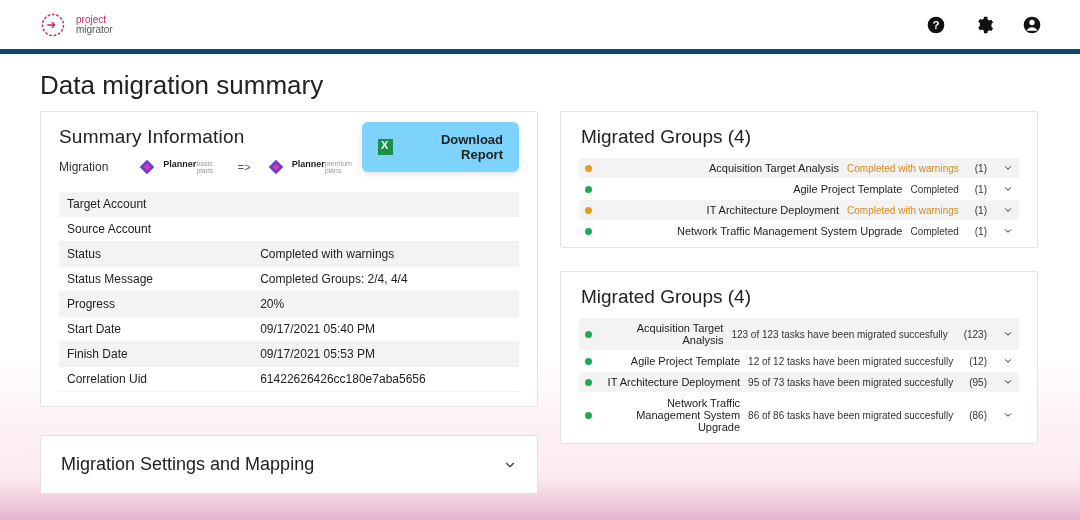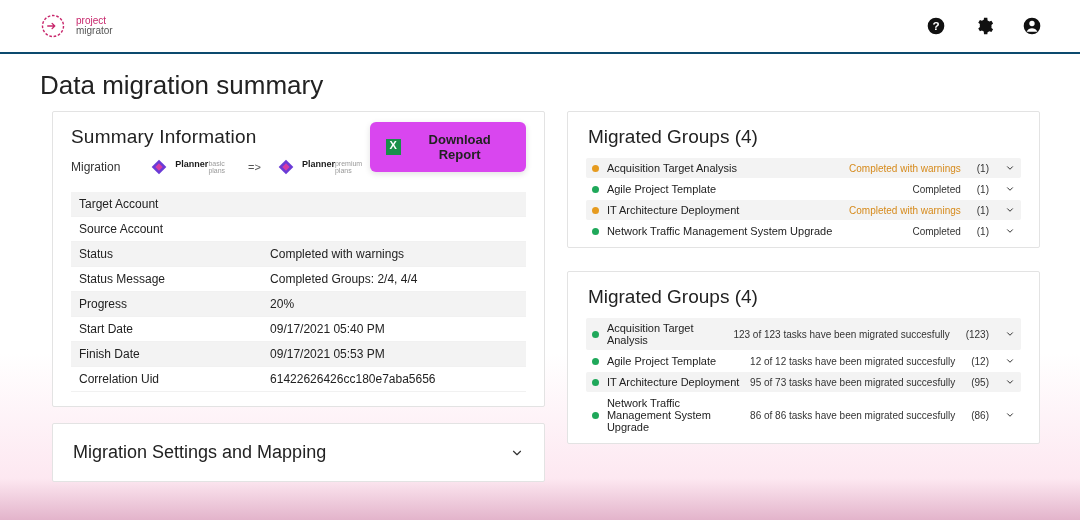--- a/index.html
+++ b/index.html
@@ -2,42 +2,42 @@
 <html><head>
 <meta charset="utf-8">
 <style>
   * { box-sizing: border-box; margin: 0; padding: 0; }
   html, body { width: 1080px; height: 520px; font-family: "Segoe UI", Arial, sans-serif; color: #222; overflow: hidden; }
   body {
     background: linear-gradient(to bottom, #ffffff 0%, #ffffff 68%, #fde8f1 92%, #e3b4cb 100%);
   }
 
   
-  .topbar { height: 54px; display: flex; align-items: center; justify-content: space-between; padding: 0 38px 0 38px; border-bottom: 2px solid #0c4a6e; }
+  .topbar { height: 54px; display: flex; align-items: center; justify-content: space-between; padding: 0 38px 0 38px; border-bottom: 5px solid #0c4a6e; }
   .logo-wrap { display: flex; align-items: center; gap: 8px; }
   .logo-mark { width: 30px; height: 30px; display:flex; align-items:center; justify-content:center; }
   .logo-text { display:flex; flex-direction:column; line-height:1; font-size:10px; color:#555; }
   .logo-text .l1 { color:#c8276c; font-weight:500; }
   .topbar-icons { display:flex; gap:28px; align-items:center; }
   .topbar-icons .ticon { width:20px; height:20px; display:flex; align-items:center; justify-content:center; cursor:pointer; }
   .topbar-icons svg { fill:#111; }
 
   .page-title { font-size: 26px; font-weight: 400; padding: 16px 0 10px 40px; color:#222; }
 
   .columns { display:flex; gap:22px; padding: 0 40px; }
-  .col-left { width: 498px; display:flex; flex-direction:column; gap:16px;margin-left:12px; }
+  .col-left { width: 498px; display:flex; flex-direction:column; gap:28px; }
   .col-right { width: 478px; display:flex; flex-direction:column; gap:23px; }
 
   .panel { border:1px solid #e3e3e3; background:#fff; border-radius:2px; padding: 14px 18px; }
   .panel-tight { padding: 12px 18px 6px 18px; }
   .panel-collapse { padding: 18px 20px; }
 
   .summary-head { display:flex; justify-content:space-between; align-items:flex-start; }
   .summary-title { font-size:19px; font-weight:500; letter-spacing:0.2px; }
-  .download-btn { display:flex; align-items:center; gap:8px; background:#d946ef; border:none; border-radius:6px; padding:10px 16px; box-shadow:0 2px 6px rgba(0,0,0,0.12); font-size:13px; font-weight:700; color:#222; cursor:pointer; margin-top:-4px; }
+  .download-btn { display:flex; align-items:center; gap:8px; background:#7dd3fc; border:none; border-radius:6px; padding:10px 16px; box-shadow:0 2px 6px rgba(0,0,0,0.12); font-size:13px; font-weight:700; color:#222; cursor:pointer; margin-top:-4px;text-align:right; }
   .excel-icon { width:16px; height:16px; background:#1a8f4a; display:inline-block; position:relative; }
   .excel-icon::after { content:"X"; position:absolute; left:3px; top:0px; color:#fff; font-size:11px; font-weight:700; }
 
   .mig-line { display:flex; align-items:center; gap:10px; padding: 8px 0 10px 0; font-size:12px; }
   .mig-label { font-weight:400; font-size:12px; color:#333; padding-right:18px; }
   .plan-badge { display:flex; align-items:center; gap:5px; }
   .plan-icon { width:22px; height:22px; }
   .plan-text { display:flex; flex-direction:row; line-height:1; }
   .plan-text .p1 { font-size:9px; font-weight:700; color:#1a1a1a; }
   .plan-text .p2 { font-size:7px; color:#999; }
@@ -54,21 +54,21 @@
   .collapse-head { display:flex; justify-content:space-between; align-items:center; cursor:pointer; }
   .collapse-title { font-size:18px; font-weight:400; }
   .chev { width:14px; height:14px; display:flex; align-items:center; justify-content:center; }
 
   .groups-title { font-size:19px; font-weight:500; padding: 2px 0 10px 2px; }
   .group-row { display:flex; align-items:center; font-size:11px; padding:4px 6px; gap:8px; border-radius:2px; }
   .group-row.stripe { background:#f3f3f3; }
   .dot { width:7px; height:7px; border-radius:50%; flex:0 0 7px; }
   .dot-green { background:#1fa85a; }
   .dot-orange { background:#e69b1f; }
-  .g-name { flex:1; color:#222; }
+  .g-name { flex:1; color:#222;text-align:right; }
   .g-status { color:#333; font-size:10px; }
   .g-status.warn { color:#d68a1b; }
   .g-count { font-size:10px; color:#333; padding:0 8px; }
   .g-chev { width:10px; height:10px; display:flex; align-items:center; justify-content:center; cursor:pointer; }
   .group-rows { display:flex; flex-direction:column; gap:1px; }
 </style>
 </head>
 <body>
 
 <div class="topbar">

